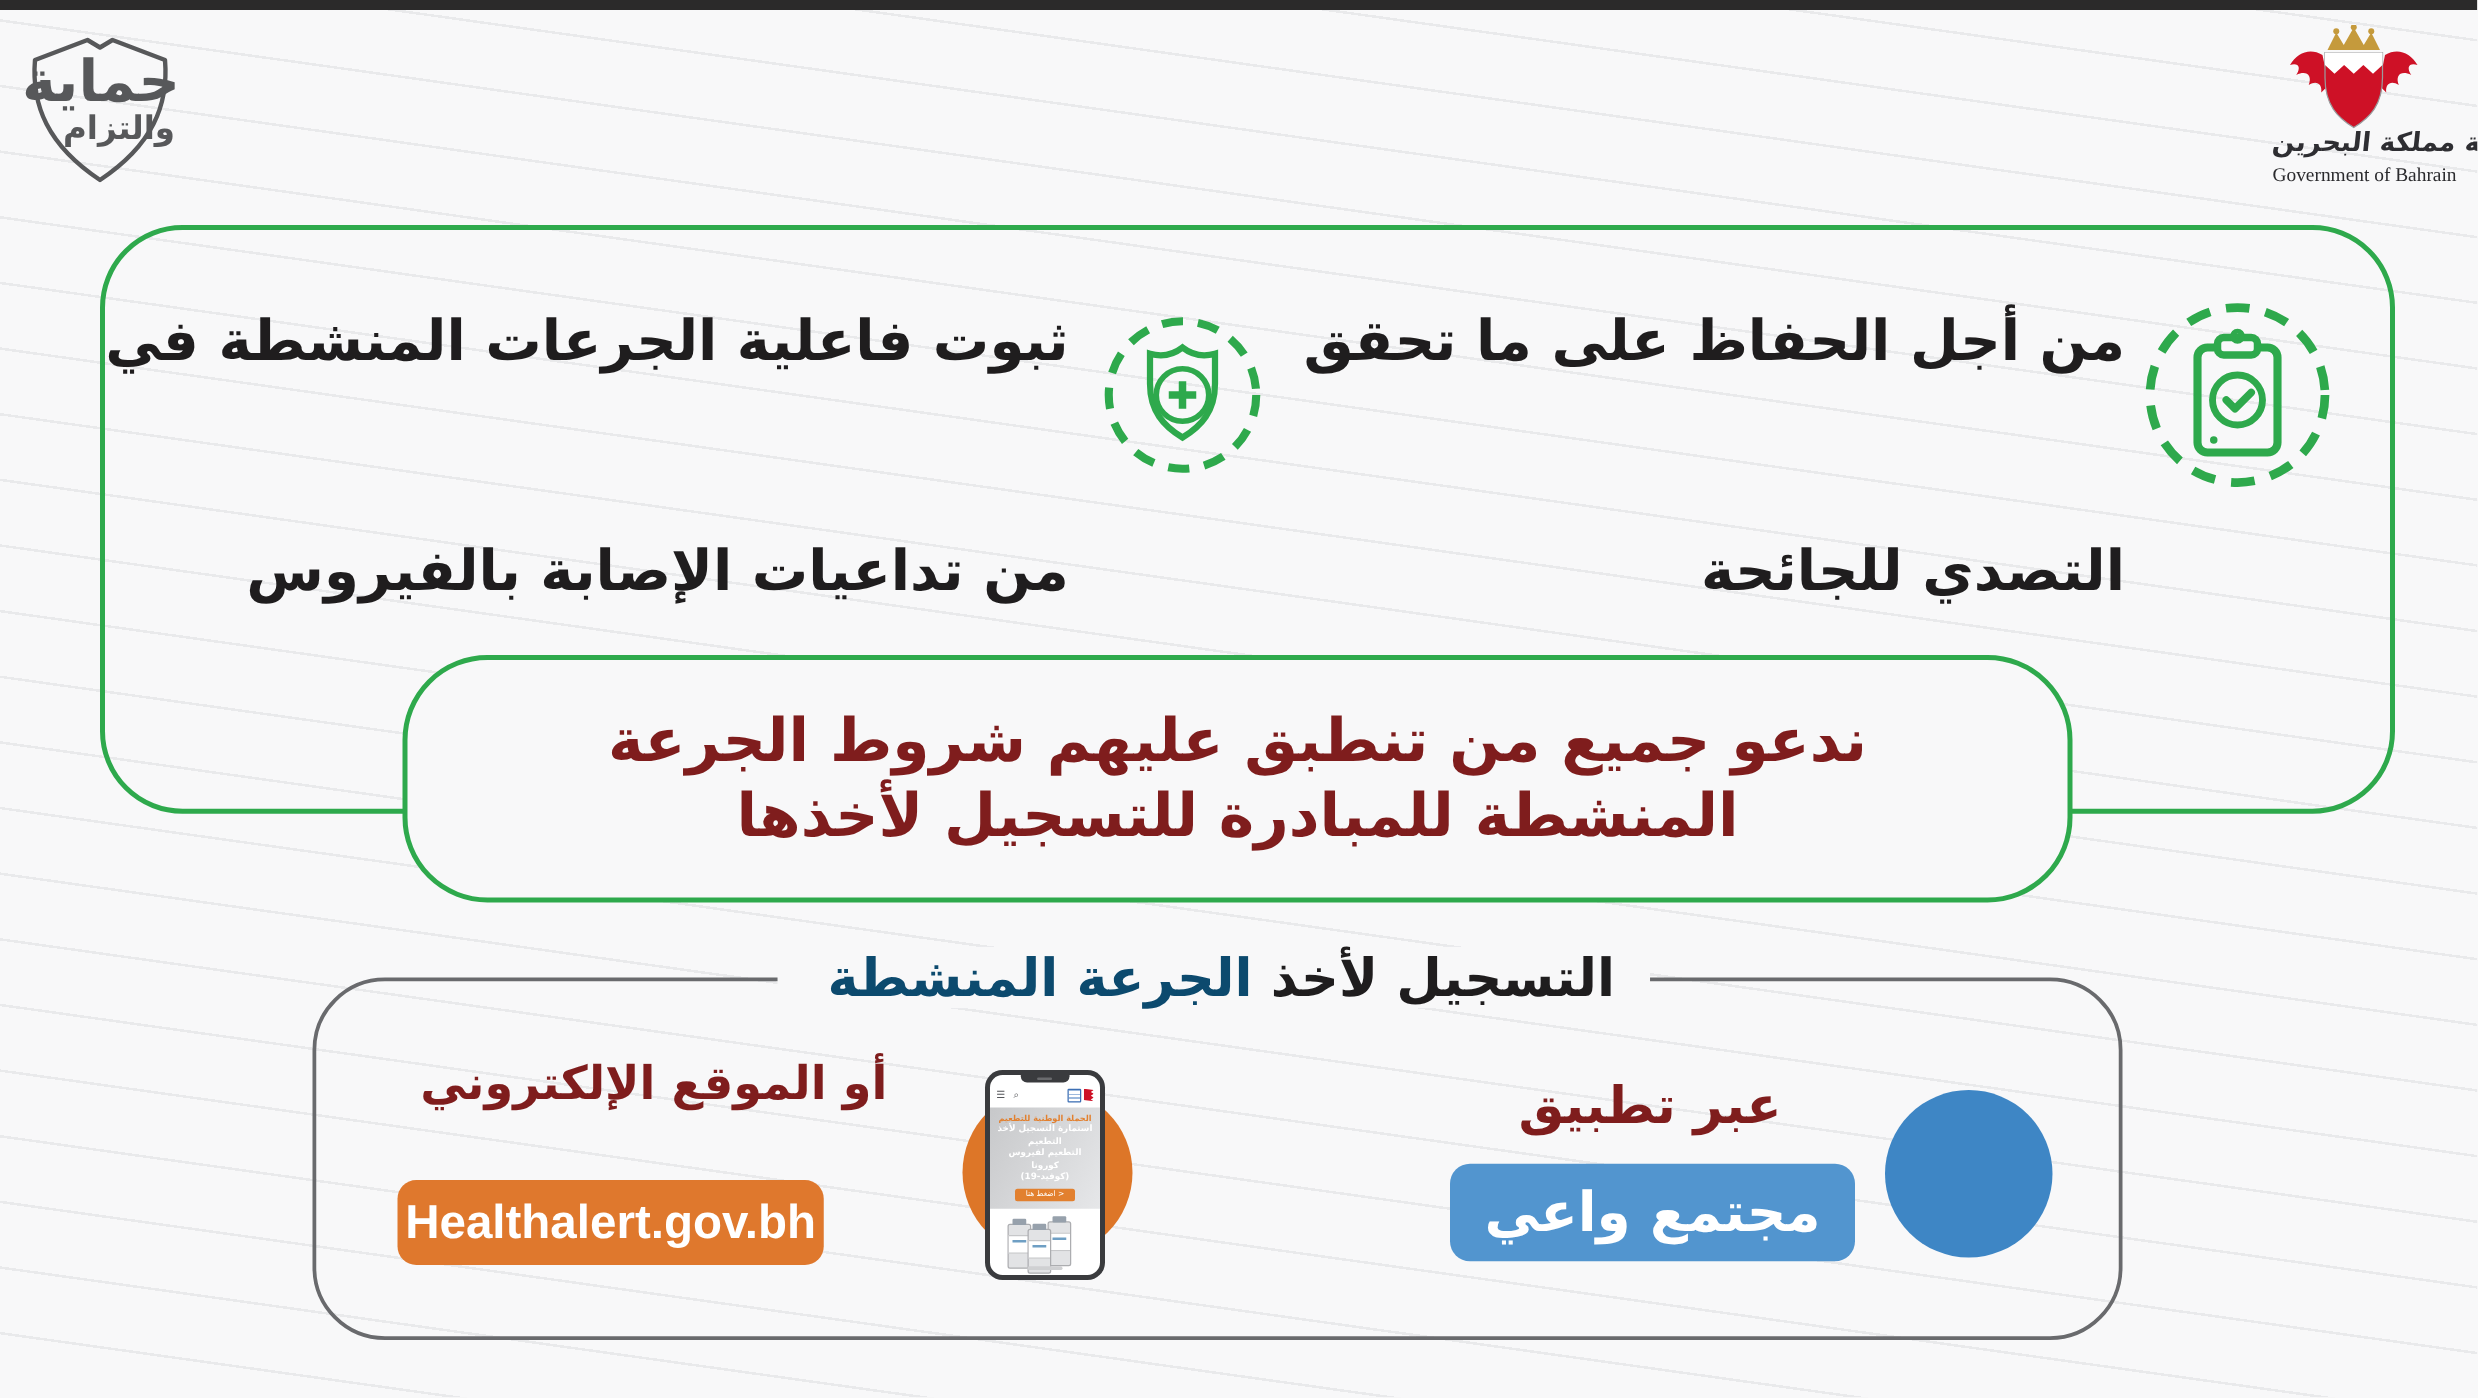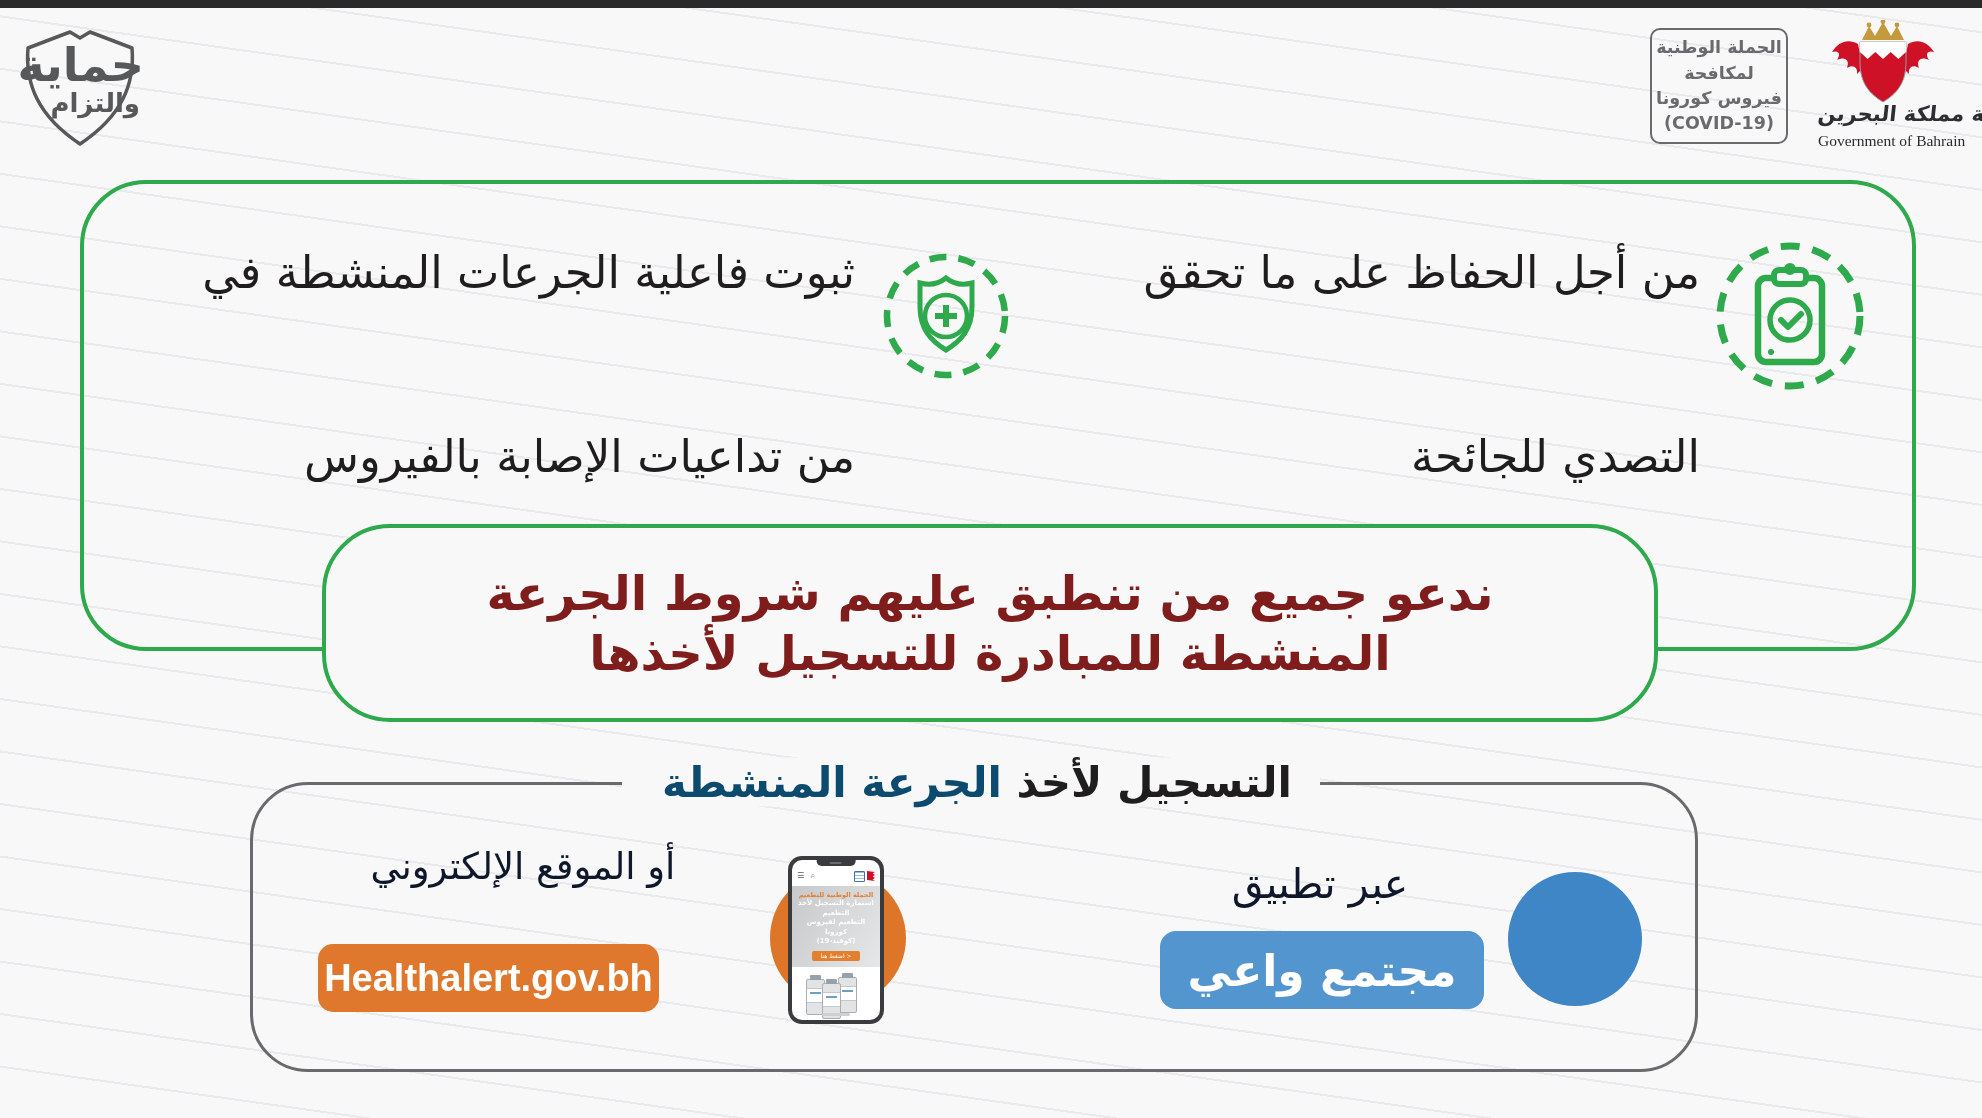--- a/index.html
+++ b/index.html
@@ -22,31 +22,31 @@
          display:flex;flex-direction:column;align-items:center;justify-content:center;
          color:#696a6d;font-size:17.5px;font-weight:bold;line-height:1.45;text-align:center;}
   
   .emblem{left:1818px;top:20px;width:130px;height:134px;text-align:center;}
   .emblem .callig{position:absolute;top:82px;left:0;right:0;font-size:21px;font-weight:bold;color:#2e2e32;
                   transform:skewX(-6deg);}
   .emblem .goven{position:absolute;top:112px;left:0;right:0;font-size:15.5px;color:#2b2b2e;
                  font-family:"Liberation Serif",serif;}
   
   .greenbox{left:80px;top:180px;width:1828px;height:463px;border:4px solid #2ea94c;border-radius:66px;}
-  .bigline{font-size:45px;font-weight:normal;color:#1f1d1e;line-height:1;}
+  .bigline{font-size:45px;font-weight:bold;color:#1f1d1e;line-height:1;}
   .pill{left:322px;top:524px;width:1328px;height:190px;background:#f8f8f9;border:4px solid #2ea94c;
         border-radius:68px;display:flex;flex-direction:column;align-items:center;justify-content:center;
         gap:12px;z-index:3;}
   .pill div{font-size:48px;font-weight:bold;color:#7f1d1d;line-height:1;white-space:nowrap;}
   
   .graybox{left:250px;top:782px;width:1442px;height:284px;border:3px solid #696a6d;border-radius:58px;}
   .regtitle{left:971px;top:782px;transform:translate(-50%,-50%);background:#f8f8f9;padding:0 28px;
             font-size:42px;font-weight:bold;white-space:nowrap;z-index:2;}
   .regtitle .tb{color:#1f1d1e;} .regtitle .tg{color:#0c4a6e;margin-left:12px;}
-  .weblabel{font-size:37px;font-weight:normal;color:#0f172a;transform:translateX(-50%);white-space:nowrap;}
+  .weblabel{font-size:37px;font-weight:bold;color:#7f1d1d;transform:translateX(-50%);white-space:nowrap;}
   .btn-orange{left:318px;top:944px;width:341px;height:68px;background:#df782d;border-radius:15px;
       display:flex;align-items:center;justify-content:center;color:#fff;font-size:38px;font-weight:bold;
       font-family:"Liberation Sans","DejaVu Sans",sans-serif;z-index:2;}
   .btn-blue{left:1160px;top:931px;width:324px;height:78px;background:#5295cf;border-radius:16px;
       display:flex;align-items:center;justify-content:center;color:#fff;font-size:44px;font-weight:bold;z-index:2;}
   .circle-orange{left:770px;top:870px;width:136px;height:136px;border-radius:50%;background:#dd7628;z-index:1;}
   .circle-blue{left:1508px;top:872px;width:134px;height:134px;border-radius:50%;background:#3e86c5;z-index:1;}
   
   .phone{background:#3a3b3e;border-radius:14px;padding:4px;z-index:4;}
   .screen{position:relative;width:100%;height:100%;background:#fff;border-radius:10px;overflow:hidden;}
@@ -97,26 +97,20 @@
   <div class="abs topbar"></div>
 
   <div class="abs logo">
     <svg width="132" height="128" viewBox="0 0 132 128">
       <path d="M14,24 L56,8 L66,14 L76,8 L118,24 C121,60 108,92 66,120 C24,92 11,60 14,24 Z" fill="none" stroke="#57585a" stroke-width="3.5" stroke-linejoin="round"></path>
     </svg>
     <div class="l1 nowrap">حماية</div>
     <div class="l2 nowrap">والتزام</div>
   </div>
 
-  <div class="abs badge" dir="rtl">
-    <div>الحملة الوطنية</div>
-    <div>لمكافحة</div>
-    <div>فيروس كورونا</div>
-    <div dir="ltr">(COVID-19)</div>
-  </div>
 
   <div class="abs emblem">
     <svg width="130" height="84" viewBox="0 0 130 84">
       <path d="M44,20 L51,6 L57,16 L65,2 L73,16 L79,6 L86,20 Z" fill="#c59a3c"></path>
       <circle cx="51" cy="5" r="2.4" fill="#c59a3c"></circle>
         <circle cx="65" cy="1.8" r="2.4" fill="#c59a3c"></circle>
         <circle cx="79" cy="5" r="2.4" fill="#c59a3c"></circle>
       <path d="M40,24 c-10,-6 -20,-2 -26,8 c7,-2 9,2 5,8 c8,-4 13,0 10,8 c6,-4 11,-1 10,6 l6,-6 Z" fill="#ce1126"></path>
       <path d="M90,24 c10,-6 20,-2 26,8 c-7,-2 -9,2 -5,8 c-8,-4 -13,0 -10,8 c-6,-4 -11,-1 -10,6 l-6,-6 Z" fill="#ce1126"></path>
       <path d="M42,22 h46 v20 c0,22 -10,32 -23,40 c-13,-8 -23,-18 -23,-40 Z" fill="#ce1126" stroke="#9a9b9d" stroke-width="1"></path>

